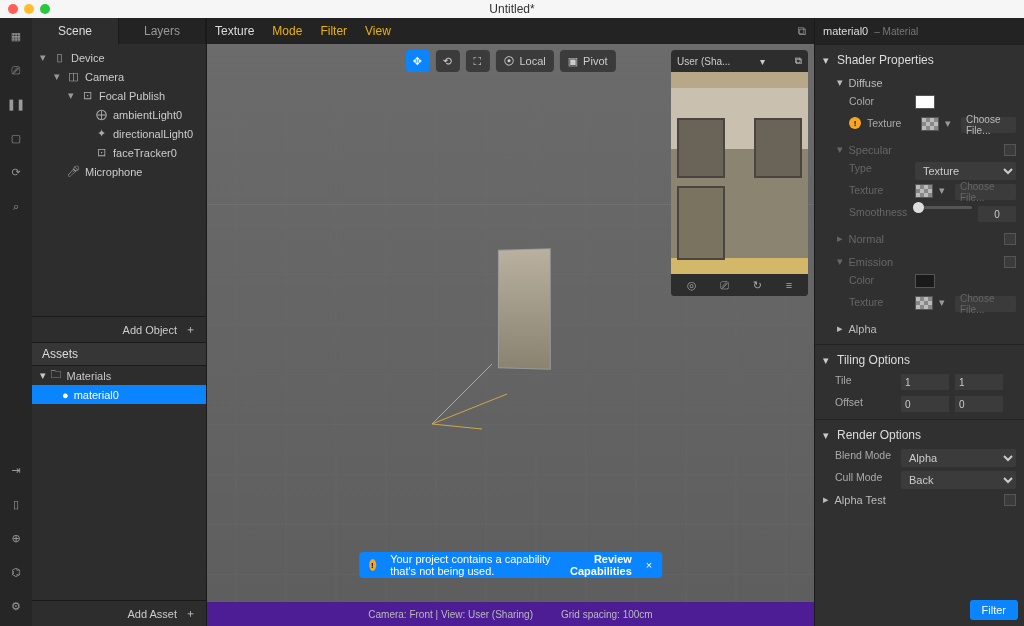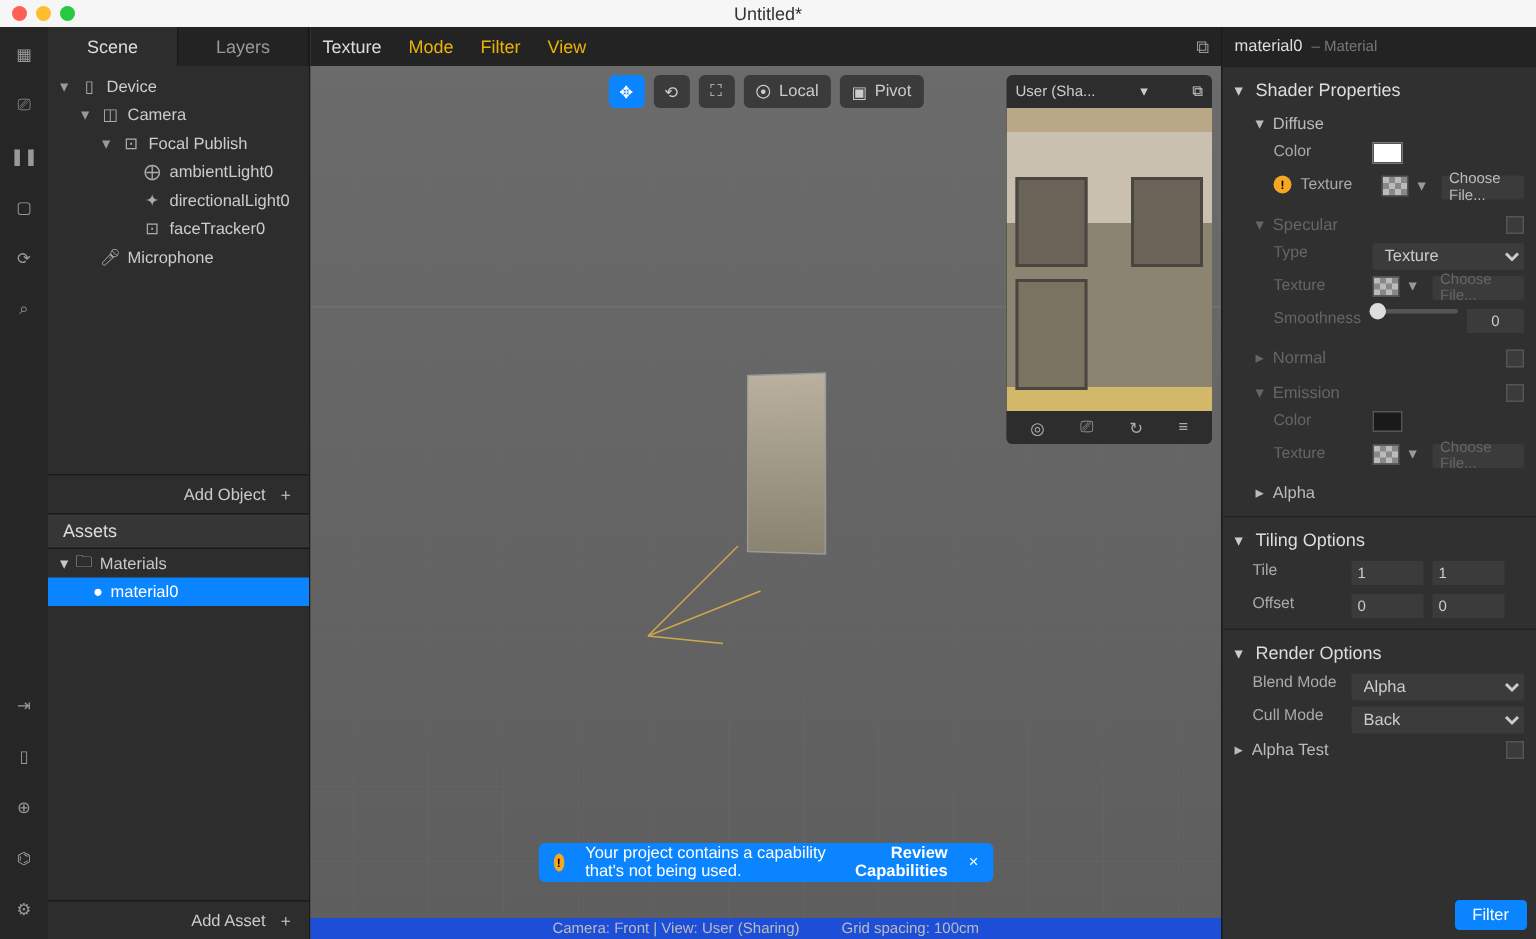--- a/index.html
+++ b/index.html
@@ -45,21 +45,21 @@
 .prev-top{height:22px; display:flex; align-items:center; justify-content:space-between; padding:0 6px; color:#ccc; font-size:10px;}
 .prev-img{height:202px; background:linear-gradient(#b8a888 0 8%,#c9c0b0 8% 38%,#8b8470 38% 92%,#d4b86a 92% 100%); position:relative;}
 .window{position:absolute; background:#6a6358; border:2px solid #4a4540;}
 .w1{top:46px; left:6px; width:48px; height:60px;}
 .w2{top:46px; right:6px; width:48px; height:60px;}
 .door{position:absolute; bottom:14px; left:6px; width:48px; height:74px; background:#7a735f; border:2px solid #4a4540;}
 .prev-bot{height:22px; background:#2d2d2d; display:flex; align-items:center; justify-content:space-around; padding:0 4px; color:#aaa;}
 .plane{position:absolute; left:290px; top:205px; width:54px; height:120px; background:linear-gradient(#b9b0a0,#8a8370); transform:perspective(400px) rotateY(-12deg); border:1px solid #999;}
 .cam-lines{position:absolute; left:215px; top:310px; width:90px; height:80px;}
 .cam-lines line{stroke:#cfa94a; stroke-width:1;}
-.status{height:14px; background:#1d4ed8; display:flex; align-items:center; justify-content:center; font-size:10px; color:#bbb; gap:28px;}
+.status{height:24px; background:#4c1d95; display:flex; align-items:center; justify-content:center; font-size:10px; color:#bbb; gap:28px;}
 .toast{position:absolute; bottom:24px; left:50%; transform:translateX(-50%); background:#0a84ff; color:#fff; height:26px; border-radius:4px; display:flex; align-items:center; padding:0 10px; gap:14px; font-size:11px;}
 .toast .rev{font-weight:600; cursor:pointer;text-align:right;}
 .toast .x{cursor:pointer;}
 .right{width:210px; background:#303030; border-left:1px solid #1a1a1a; display:flex; flex-direction:column; overflow-y:auto;}
 .insp-hdr{height:26px; background:#232323; display:flex; align-items:center; padding:0 8px; gap:6px;}
 .insp-hdr .nm{color:#ddd;}
 .insp-hdr .typ{color:#777; font-size:10px;}
 .prop-row{display:flex; align-items:center; height:24px; padding:0 8px; gap:6px;}
 .prop-label{width:70px; color:#aaa; font-size:11px;}
 .prop-select{flex:1; height:18px; background:#3b3b3b; border:none; color:#ccc; font-size:11px; padding:0 4px; border-radius:2px;}

